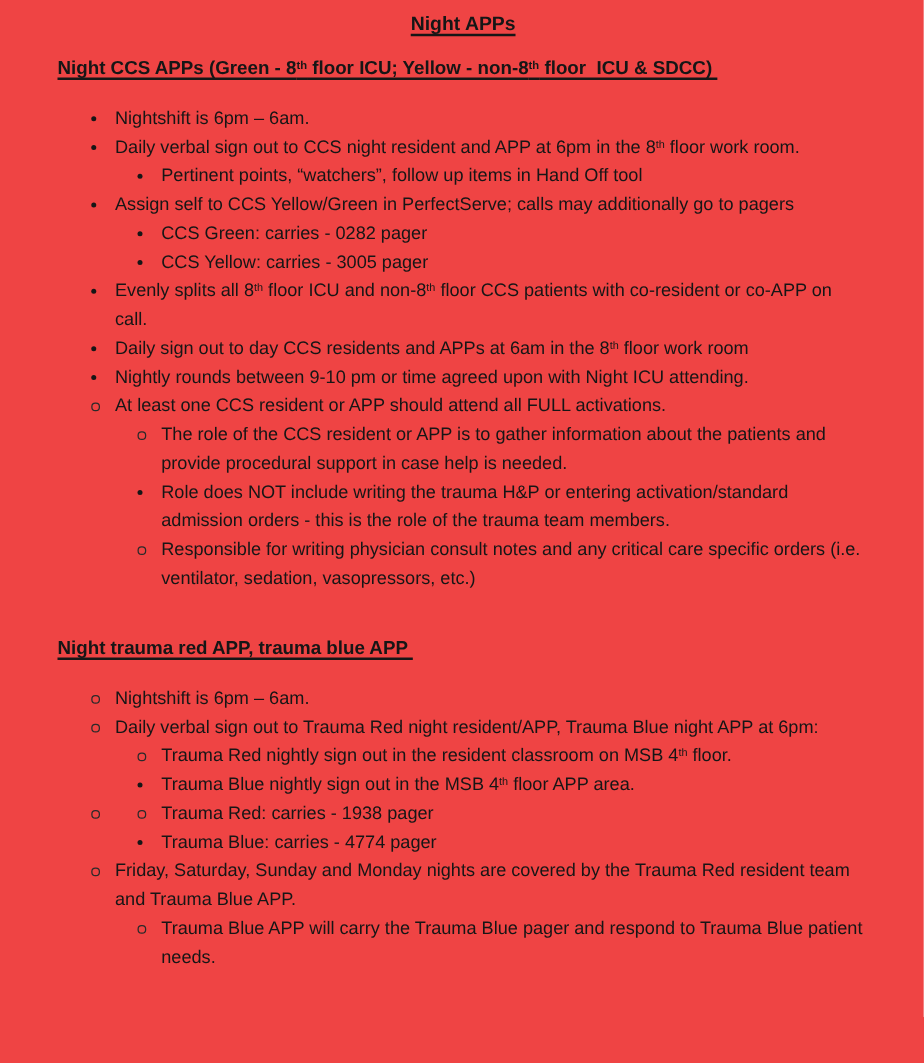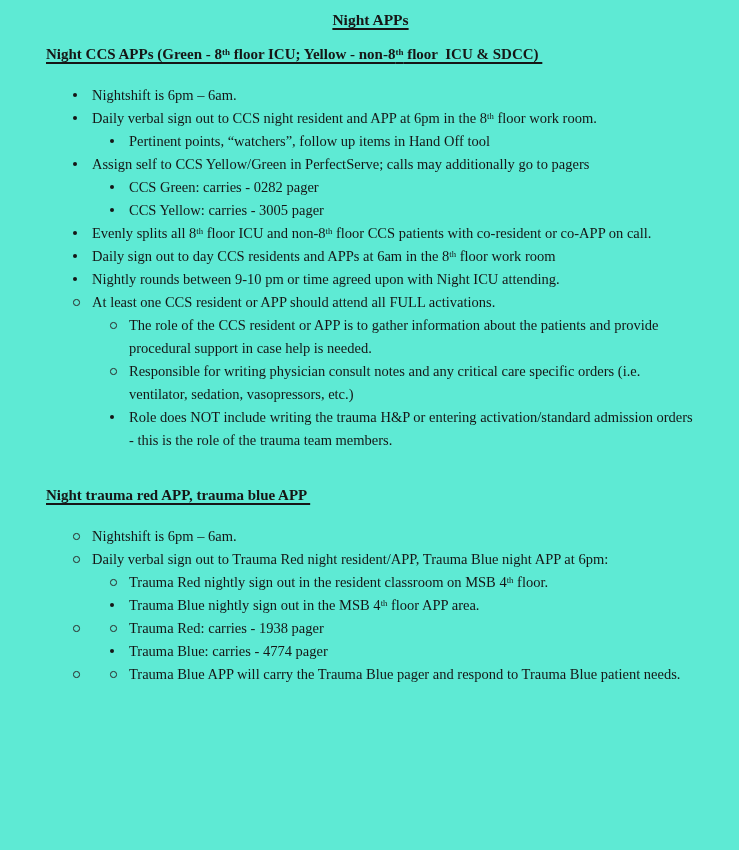--- a/index.html
+++ b/index.html
@@ -7,22 +7,21 @@
     background: #ffffff;
     width: 739px; height: 850px;
     overflow: hidden;
     font-family: "Liberation Sans", sans-serif;
     color: #161616;
   }
   .page {
     width: 739px; height: 850px;
     padding: 8px 44px 0 46px;
     box-sizing: border-box;
-    background: #5eead4;
-    font-family: Liberation Serif, serif;
+    background: #ef4444;
   }
   .doc-title {
     text-align: center;
     font-weight: bold;
     font-size: 15.5px;
     line-height: 23px;
     white-space: pre-wrap;
   }
   .doc-title .t-inner {
     text-decoration: underline;
@@ -86,32 +85,32 @@
           <div class="li lvl1"><span class="marker disc"></span><span class="txt">Daily verbal sign out to CCS night resident and APP at 6pm in the 8<sup>th</sup> floor work room.</span></div>
           <div class="li lvl2"><span class="marker disc"></span><span class="txt">Pertinent points, “watchers”, follow up items in Hand Off tool</span></div>
           <div class="li lvl1"><span class="marker disc"></span><span class="txt">Assign self to CCS Yellow/Green in PerfectServe; calls may additionally go to pagers</span></div>
           <div class="li lvl2"><span class="marker disc"></span><span class="txt">CCS Green: carries - 0282 pager</span></div>
           <div class="li lvl2"><span class="marker disc"></span><span class="txt">CCS Yellow: carries - 3005 pager</span></div>
           <div class="li lvl1"><span class="marker disc"></span><span class="txt">Evenly splits all 8<sup>th</sup> floor ICU and non-8<sup>th</sup> floor CCS patients with co-resident or co-APP on call.</span></div>
           <div class="li lvl1"><span class="marker disc"></span><span class="txt">Daily sign out to day CCS residents and APPs at 6am in the 8<sup>th</sup> floor work room</span></div>
           <div class="li lvl1"><span class="marker disc"></span><span class="txt">Nightly rounds between 9-10 pm or time agreed upon with Night ICU attending.</span></div>
           <div class="li lvl1"><span class="marker circle"></span><span class="txt">At least one CCS resident or APP should attend all FULL activations.</span></div>
           <div class="li lvl2"><span class="marker circle"></span><span class="txt">The role of the CCS resident or APP is to gather information about the patients and provide procedural support in case help is needed.</span></div>
+          <div class="li lvl2"><span class="marker disc"></span><span class="txt">Role does NOT include writing the trauma H&amp;P or entering activation/standard admission orders - this is the role of the trauma team members.</span></div>
           <div class="li lvl2"><span class="marker circle"></span><span class="txt">Responsible for writing physician consult notes and any critical care specific orders (i.e. ventilator, sedation, vasopressors, etc.)</span></div>
-          <div class="li lvl2"><span class="marker disc"></span><span class="txt">Role does NOT include writing the trauma H&amp;P or entering activation/standard admission orders - this is the role of the trauma team members.</span></div>
         </div>
       </section>
       <section class="sec sec2">
         <div class="heading">Night trauma red APP, trauma blue APP </div>
         <div class="list">
           <div class="li lvl1"><span class="marker circle"></span><span class="txt">Nightshift is 6pm – 6am.</span></div>
           <div class="li lvl1"><span class="marker circle"></span><span class="txt">Daily verbal sign out to Trauma Red night resident/APP, Trauma Blue night APP at 6pm:</span></div>
           <div class="li lvl2"><span class="marker circle"></span><span class="txt">Trauma Red nightly sign out in the resident classroom on MSB 4<sup>th</sup> floor.</span></div>
           <div class="li lvl2"><span class="marker disc"></span><span class="txt">Trauma Blue nightly sign out in the MSB 4<sup>th</sup> floor APP area.</span></div>
           <div class="li lvl1"><span class="marker circle"></span></div>
           <div class="li lvl2"><span class="marker circle"></span><span class="txt">Trauma Red: carries - 1938 pager</span></div>
           <div class="li lvl2"><span class="marker disc"></span><span class="txt">Trauma Blue: carries - 4774 pager</span></div>
-          <div class="li lvl1"><span class="marker circle"></span></div>
+          <div class="li lvl1"><span class="marker circle"></span><span class="txt">Friday, Saturday, Sunday and Monday nights are covered by the Trauma Red resident team and Trauma Blue APP.</span></div>
           <div class="li lvl2"><span class="marker circle"></span><span class="txt">Trauma Blue APP will carry the Trauma Blue pager and respond to Trauma Blue patient needs.</span></div>
         </div>
       </section>
     </div>
 </div>
 
 </body></html>

